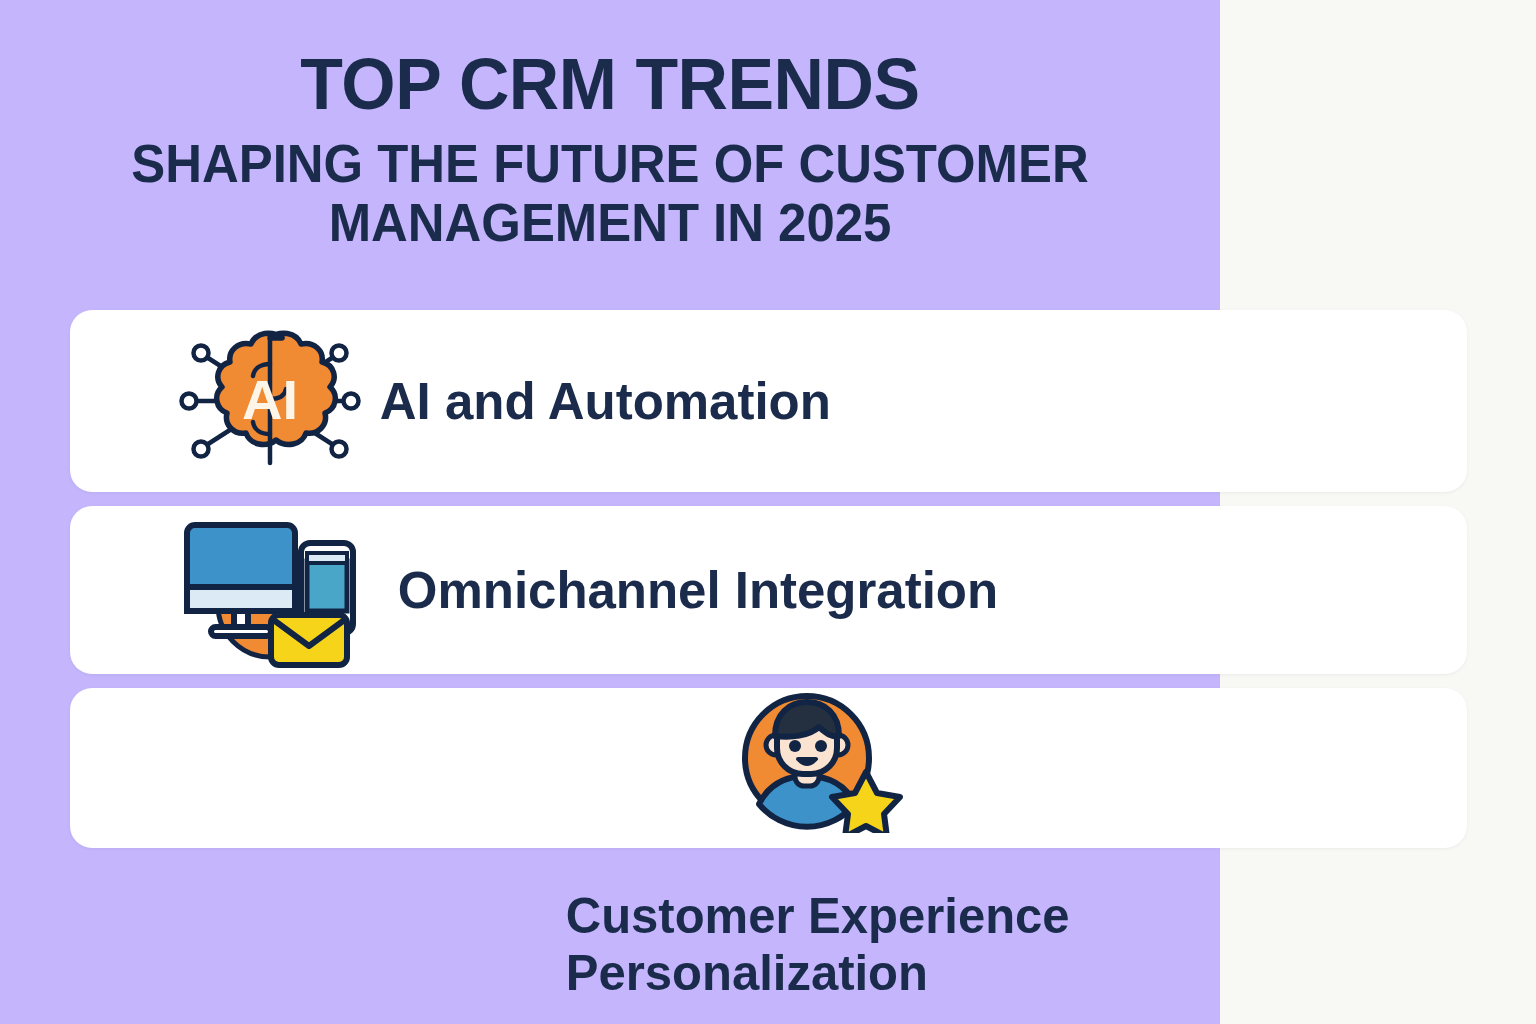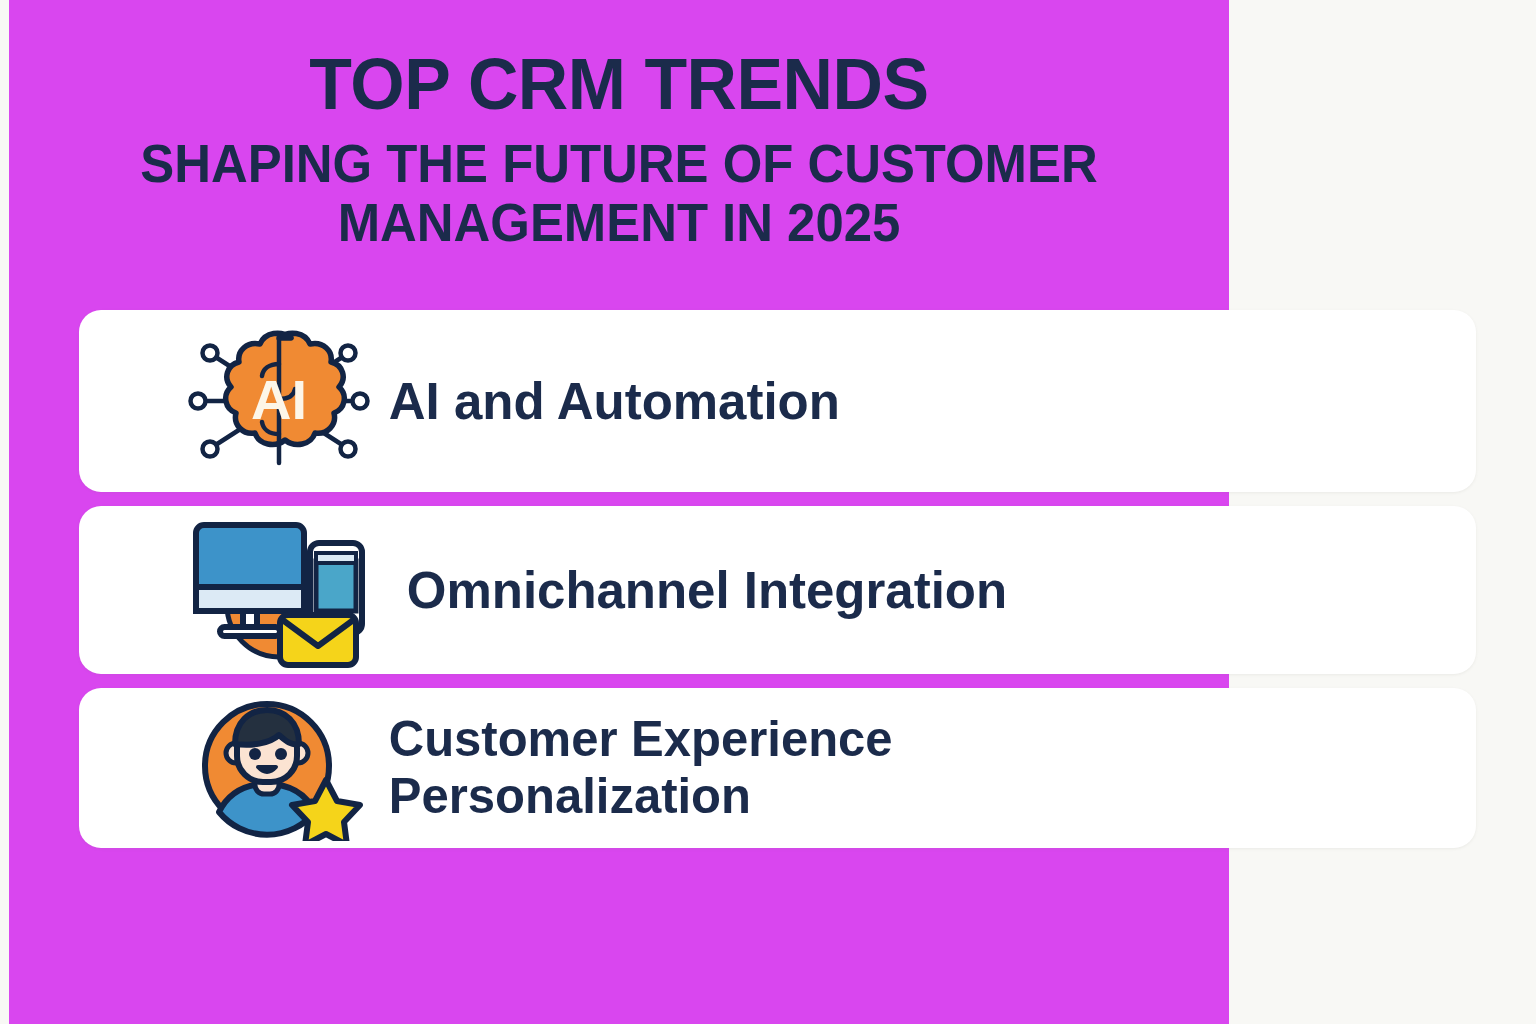--- a/index.html
+++ b/index.html
@@ -10,23 +10,22 @@
     width: 1536px;
     height: 1024px;
     background: #f8f8f5;
     font-family: "Liberation Sans", sans-serif;
     overflow: hidden;
   }
   .page {
     position: relative;
     width: 1220px;
     height: 1024px;
-    background: #d946ef;
+    background: #c4b5fd;
     box-sizing: border-box;
-    margin-left: 9px;
   }
 
   
   .heading {
     padding-top: 48px;
     text-align: center;
   }
   .title-main {
     font-family: "Liberation Sans", sans-serif;
     font-weight: bold;
@@ -61,21 +60,21 @@
     border-radius: 22px;
     box-shadow: 0 1px 3px rgba(120,120,110,0.10);
     display: flex;
     align-items: center;
     box-sizing: border-box;
     padding-left: 100px;
     margin-bottom: 14px;
   }
   .card-1 { height: 182px; }
   .card-2 { height: 168px; gap: 18px; }
-  .card-3 { height: 160px; }
+  .card-3 { height: 160px; flex-direction: column; }
   .card-4 { height: 142px; }
 
   .card-icon {
     width: 200px;
     flex: 0 0 200px;
     display: flex;
     align-items: flex-start;
     justify-content: center;
     text-decoration: underline;
   }

